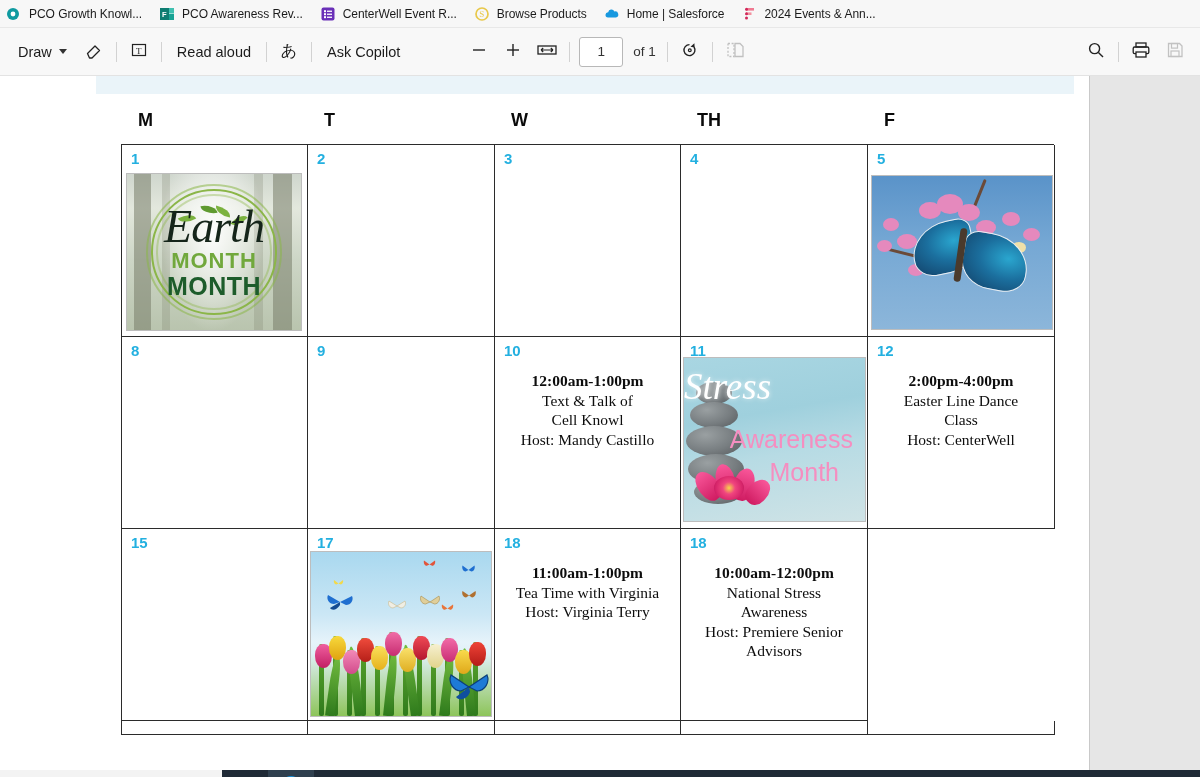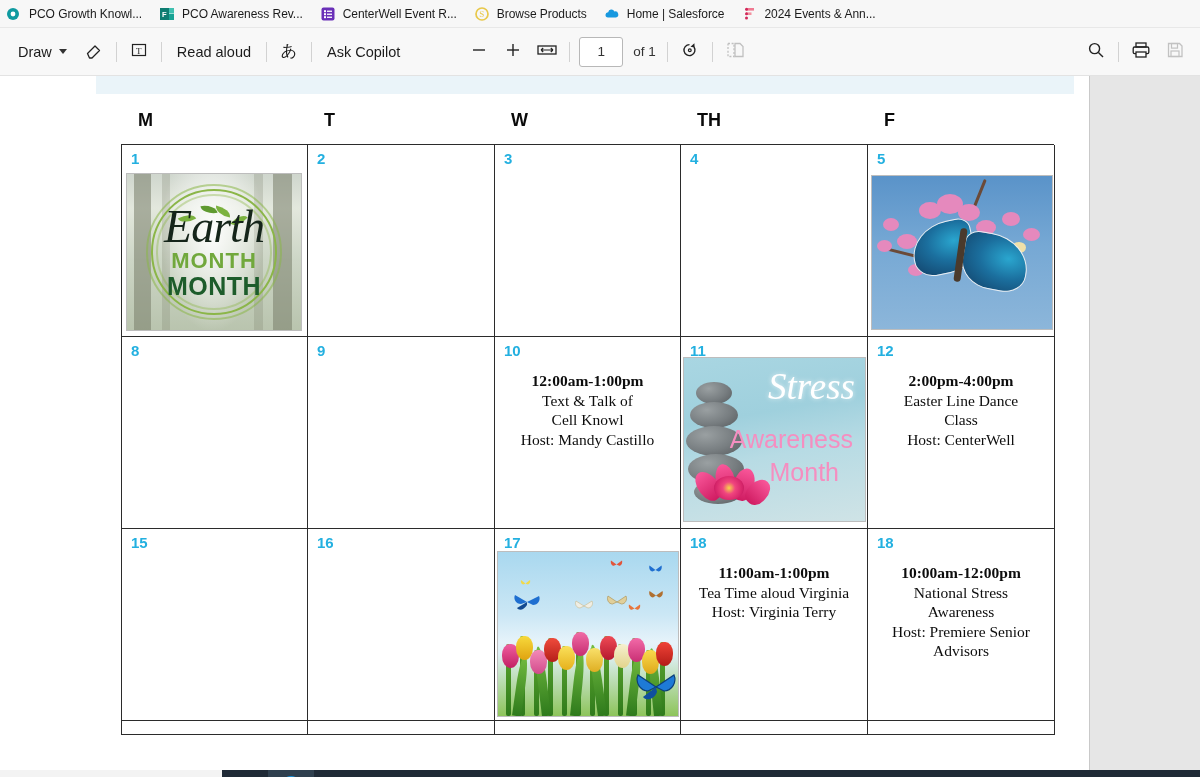--- a/index.html
+++ b/index.html
@@ -234,21 +234,21 @@
     background: radial-gradient(circle at 50% 50%, #f6d54a 0%, #f0457f 32%, #d6246a 70%, #a6134e 100%);
     border-radius: 50%;
   }
   .lpetal {
     position: absolute;
     background: linear-gradient(180deg,#f9579a,#cf1b61);
     border-radius: 60% 60% 50% 50%;
   }
   .st1 {
     position: absolute; left: 0; right: 4px; top: 7%;
-    text-align: right; padding-right: 6px;
+    padding-right: 6px;
     font-family: "Liberation Serif", serif;
     font-style: italic;
     font-size: 37px; color: #ffffff;
     text-shadow: 0 0 5px rgba(255,255,255,.7);
     line-height: 36px;
   }
   .st2 {
     position: absolute; left: 0; right: 4px; top: 42%;
     text-align: right; padding-right: 8px;
     font-family: "Liberation Sans", sans-serif;
@@ -636,23 +636,20 @@
             </div>
           </div>
         </div>
 
         <div class="row">
 
           <div class="cell">
             <span class="daynum">15</span>
           </div>
 
-          <div class="cell">
-            <span class="daynum">16</span>
-          </div>
 
           <div class="cell">
             <span class="daynum">17</span>
             <div class="tile tulips" style="left:2px; top:22px; width:182px; height:166px;">
 
               <div class="tstem" style="left:8px;  height:72px;"></div>
               <div class="tstem" style="left:22px; height:80px;"></div>
               <div class="tstem" style="left:36px; height:66px;"></div>
               <div class="tstem" style="left:50px; height:78px;"></div>
               <div class="tstem" style="left:64px; height:70px;"></div>
@@ -731,21 +728,21 @@
                     <path d="M5.5 4.5 1 1C.4 2.8 1.4 5.4 3.2 5.4zM5.5 4.5 10 1c.6 1.8-.4 4.4-2.2 4.4z" fill="#f2d94a"></path>
                   </svg>
               </span>
             </div>
           </div>
 
           <div class="cell">
             <span class="daynum">18</span>
             <div class="evt">
               <div class="t">11:00am-1:00pm</div>
-              <div>Tea Time aloud Virginia</div>
+              <div>Tea Time with Virginia</div>
               <div>Host: Virginia Terry</div>
             </div>
           </div>
 
           <div class="cell">
             <span class="daynum">18</span>
             <div class="evt">
               <div class="t">10:00am-12:00pm</div>
               <div>National Stress</div>
               <div>Awareness</div>

